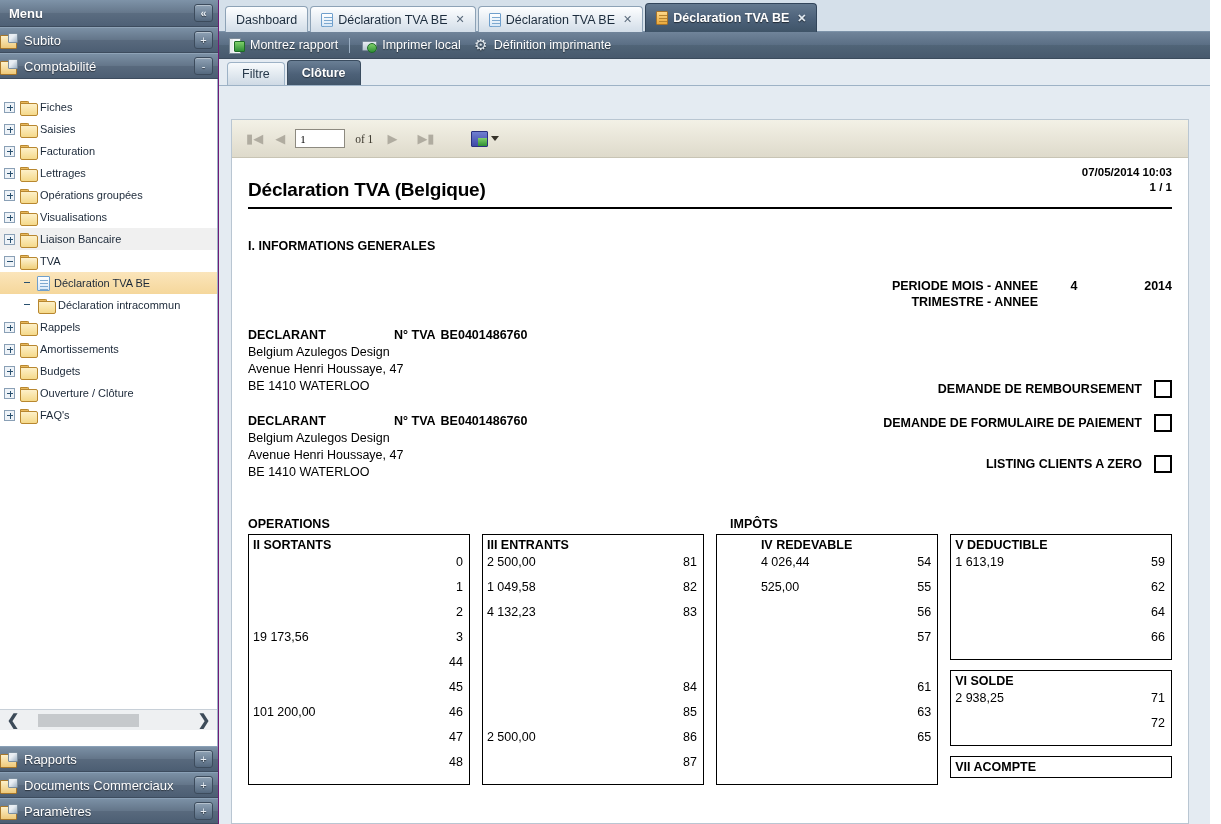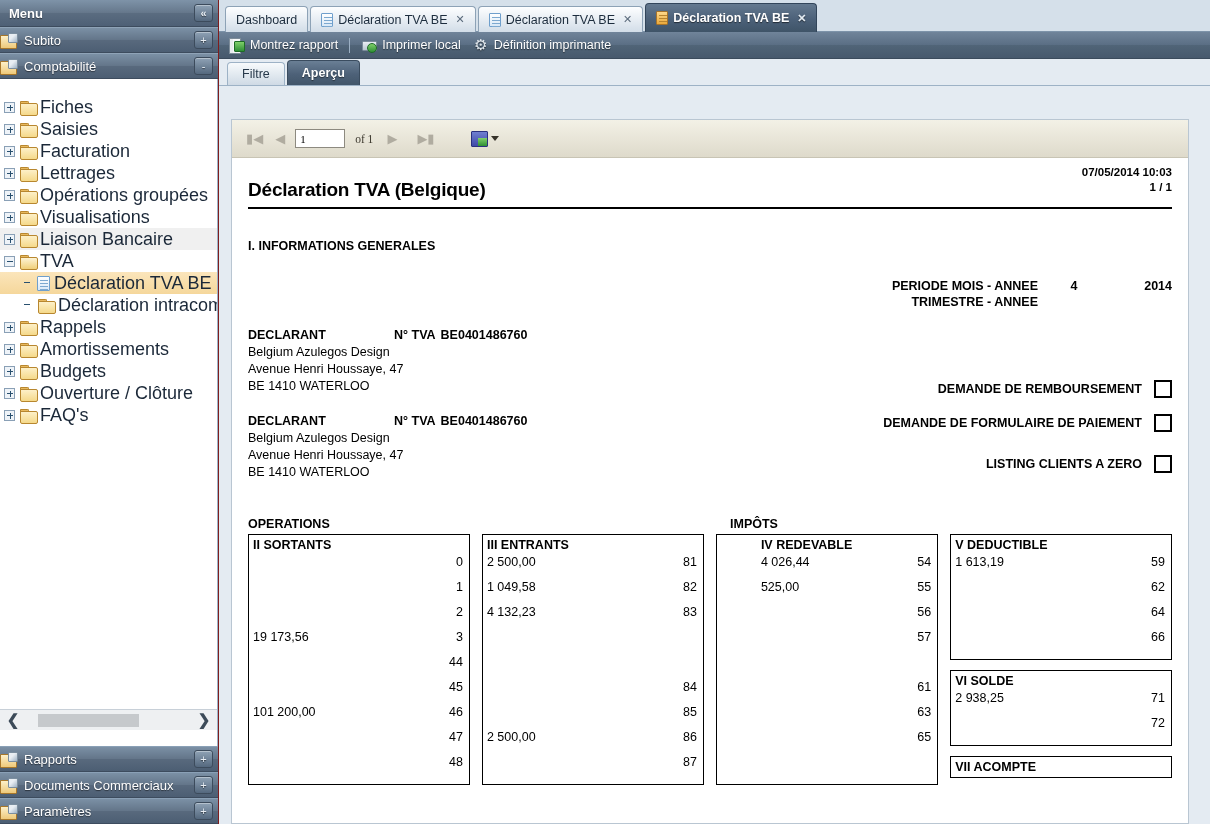--- a/index.html
+++ b/index.html
@@ -4,21 +4,21 @@
 <style>
   * { box-sizing: border-box; margin: 0; padding: 0; }
   html, body {
     width: 1221px; height: 824px;
     overflow: hidden;
     font-family: "Liberation Sans", sans-serif;
     background: #ffffff;
   }
 
   
-  #app { position: relative; width: 1210px; height: 824px; background: #7f1d1d; }
+  #app { position: relative; width: 1210px; height: 824px; background: #701a75; }
 
   
   #sidebar {
     position: absolute; left: 0; top: 0; width: 218px; height: 824px;
     background: #ffffff;
     border-right: 1px solid #9bb1c6;
   }
   .panel-head {
     height: 27px; width: 218px;
     background: linear-gradient(to bottom,#7e93a8 0%,#66788c 48%,#5a6c80 52%,#4e6076 100%);
@@ -44,21 +44,21 @@
     border-top: 1px solid #8fa3b7;
     color: #fff; font-size: 13px;
     display: flex; align-items: center; 
     text-shadow: 0 1px 1px rgba(0,0,0,.5);
     position: relative;
   }
   .grp .grp-btn { top: 3px; }
 
   .tree { position: absolute; left: 0; top: 96px; width: 217px; bottom: 120px; background: #fff; overflow: hidden; }
   .tnode {
-    height: 22px; display: flex; align-items: center; font-size: 18px; color: #1b2838;
+    height: 22px; display: flex; align-items: center; font-size: 11px; color: #1b2838;
     padding-left: 4px; position: relative; white-space: nowrap;
   }
   .tnode.sel { background: #f0f0f0; }
   .tnode.hl  { background: linear-gradient(to bottom,#fbe5bb,#f5d79b); }
   .tnode .pm {
     width: 11px; height: 11px; border: 1px solid #8aa0b6; background: #eef3f8;
     margin-right: 4px; flex: 0 0 auto; position: relative;
   }
   .tnode .pm::before {
     content:""; position:absolute; left:2px; top:4.5px; width:6px; height:1px; background:#29506f;
@@ -444,21 +444,21 @@
         <span class="ico16 ico-gear">⚙</span>
         <span>Définition imprimante</span>
       </div>
     </div>
 
     <div class="subtabs">
       <div class="subtab">
         <span>Filtre</span>
       </div>
       <div class="subtab active">
-        <span>Aperçu</span>
+        <span>Clôture</span>
       </div>
     </div>
 
     <div class="viewer">
       <div class="page">
 
         <div class="rptbar">
           <span class="navbtn">▮◀</span>
           <span class="navbtn" style="margin-left:2px;">◀</span>
           <span class="pageinput">1</span>

